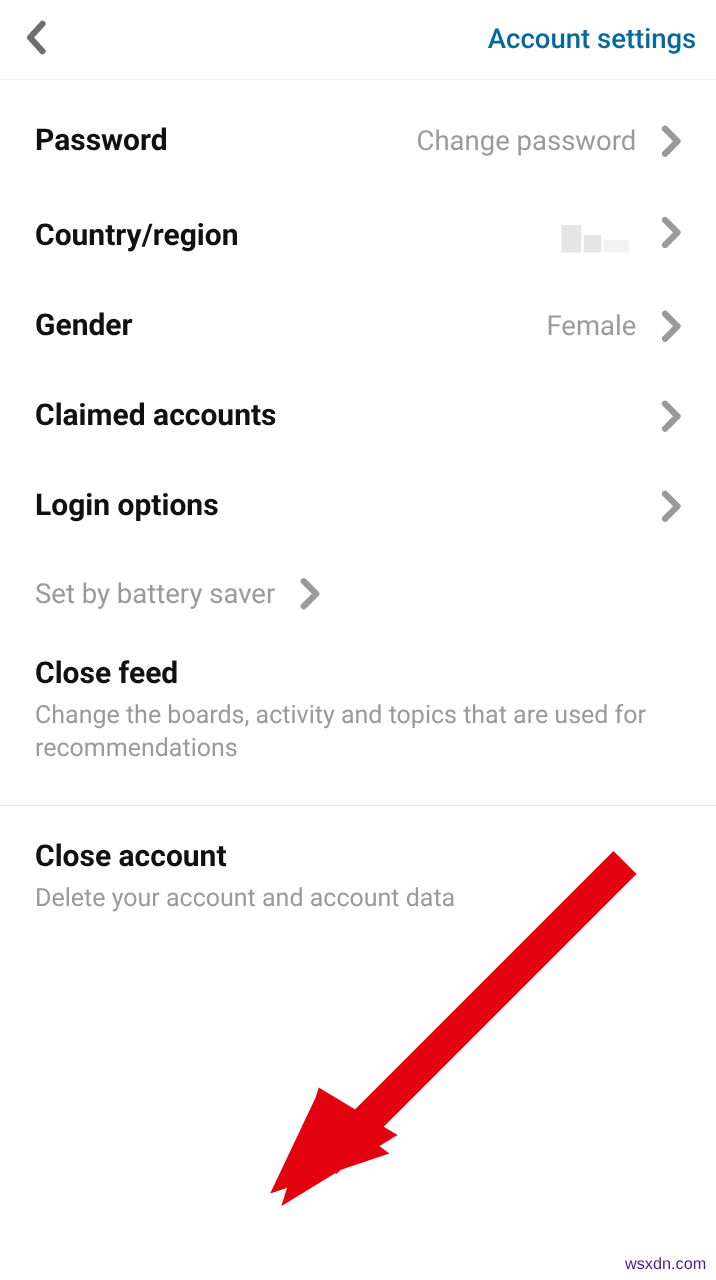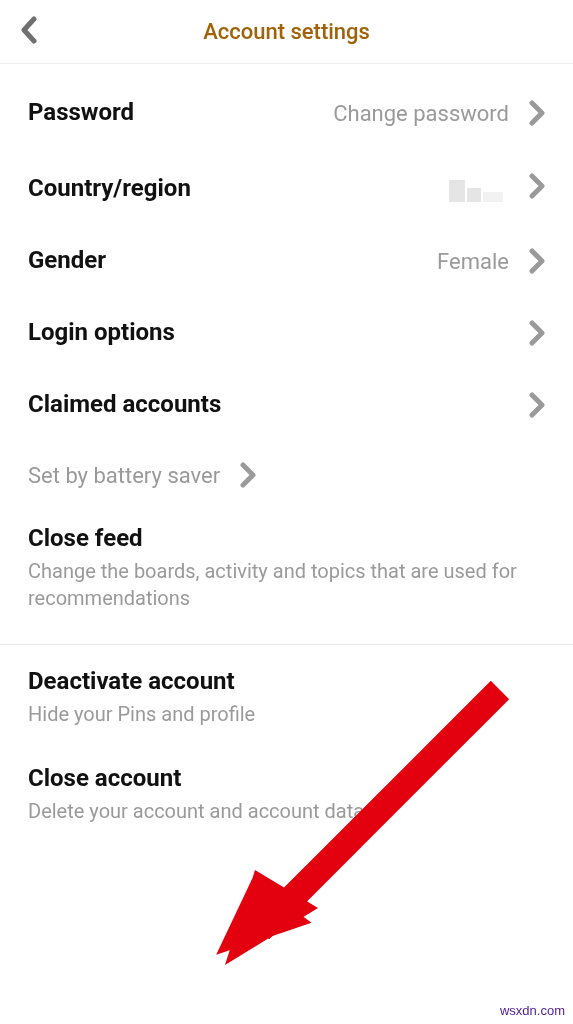--- a/index.html
+++ b/index.html
@@ -21,24 +21,24 @@
     }
     .back-btn {
       position: absolute;
       left: 20px;
       top: 50%;
       transform: translateY(-50%);
       cursor: pointer;
     }
     .header-title {
       width: 100%;
-      text-align: center;
+      text-align: right;
       font-size: 22px;
       font-weight: 500;
-      color: #a16207;
+      color: #0369a1;
     }
     .list {
       padding-top: 12px;
     }
     .row {
       display: flex;
       align-items: flex-end;
       justify-content: space-between;
       padding: 22px 28px 22px 28px;
       cursor: pointer;
@@ -146,30 +146,30 @@
     <div class="row-left">Gender</div>
     <div class="row-right">
       <span class="row-value">Female</span>
       <svg class="chev" width="16" height="26" viewBox="0 0 16 26">
           <polyline points="3,3 13,13 3,23" stroke="#9a9a9a" stroke-width="5" fill="none" stroke-linecap="round" stroke-linejoin="round"></polyline>
         </svg>
     </div>
   </div>
 
   <div class="row">
+    <div class="row-left">Claimed accounts</div>
+    <div class="row-right">
+      <svg class="chev" width="16" height="26" viewBox="0 0 16 26">
+          <polyline points="3,3 13,13 3,23" stroke="#9a9a9a" stroke-width="5" fill="none" stroke-linecap="round" stroke-linejoin="round"></polyline>
+        </svg>
+    </div>
+  </div>
+
+  <div class="row">
     <div class="row-left">Login options</div>
-    <div class="row-right">
-      <svg class="chev" width="16" height="26" viewBox="0 0 16 26">
-          <polyline points="3,3 13,13 3,23" stroke="#9a9a9a" stroke-width="5" fill="none" stroke-linecap="round" stroke-linejoin="round"></polyline>
-        </svg>
-    </div>
-  </div>
-
-  <div class="row">
-    <div class="row-left">Claimed accounts</div>
     <div class="row-right">
       <svg class="chev" width="16" height="26" viewBox="0 0 16 26">
           <polyline points="3,3 13,13 3,23" stroke="#9a9a9a" stroke-width="5" fill="none" stroke-linecap="round" stroke-linejoin="round"></polyline>
         </svg>
     </div>
   </div>
 
   <div class="row">
     <div class="row-right">
       <span class="row-value">Set by battery saver</span>
@@ -179,24 +179,20 @@
     </div>
   </div>
 
   <div class="section-block">
     <div class="section-title">Close feed</div>
     <div class="section-desc">Change the boards, activity and topics that are used for recommendations</div>
   </div>
 
   <div class="divider"></div>
 
-  <div class="section-block">
-    <div class="section-title">Deactivate account</div>
-    <div class="section-desc">Hide your Pins and profile</div>
-  </div>
 
   <div class="section-block" style="padding-top:18px;">
     <div class="section-title">Close account</div>
     <div class="section-desc">Delete your account and account data</div>
   </div>
 
 </div>
 
 <svg class="arrow-overlay" style="left:200px; top:680px;" width="330" height="300" viewBox="0 0 330 300">
   <defs></defs>

